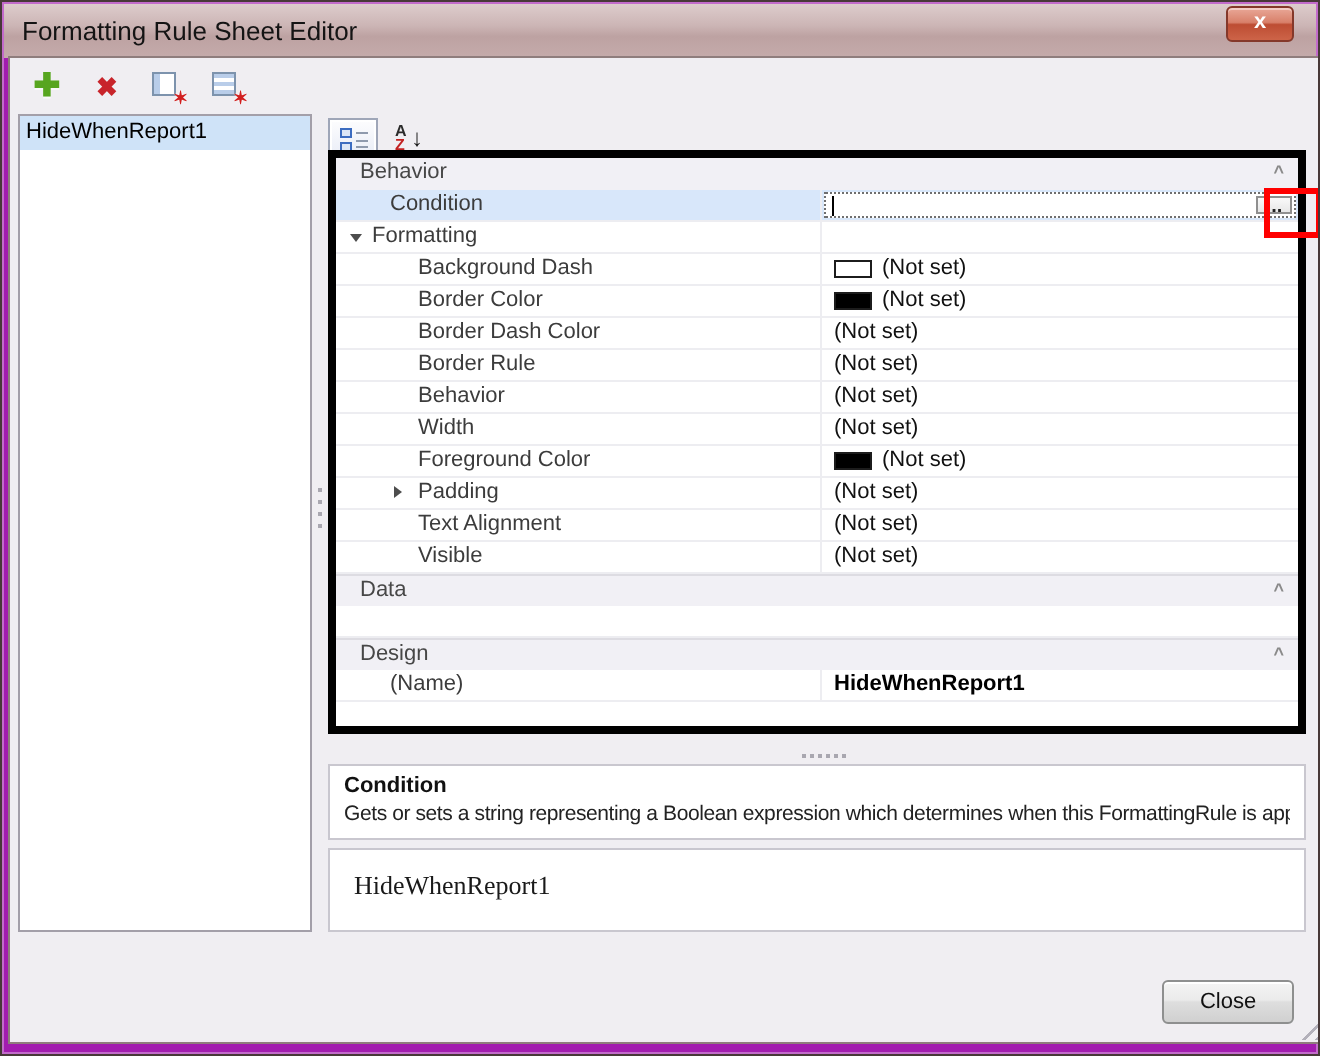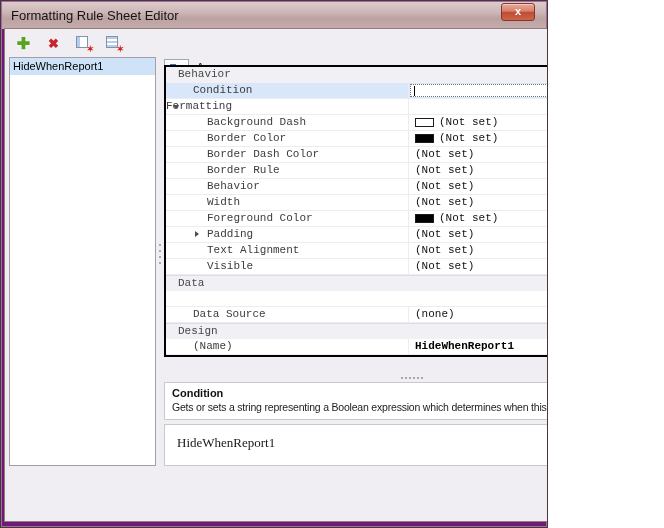--- a/index.html
+++ b/index.html
@@ -1,19 +1,19 @@
 <!DOCTYPE html>
 <html><head>
 <meta charset="utf-8">
 <style>
   html,body{margin:0;padding:0;background:#ffffff;}
   *{box-sizing:border-box;}
   .window{
-    position:relative;width:548px;height:528px;
-    background:#701a75;border:1px solid #473838;
+    position:relative;width:660px;height:528px;
+    background:#a21caf;border:1px solid #473838;
     box-shadow:inset 0 0 0 1px rgba(255,255,255,.35);
     font-family:"Liberation Sans",sans-serif;
     overflow:hidden;
   }
   .titlebar{
     position:absolute;left:1px;top:1px;right:1px;height:27px;
     background:linear-gradient(180deg,#ddcccc 0%,#ccb5b5 40%,#bda2a2 60%,#c5abab 100%);
   }
   .title-text{position:absolute;left:9px;top:6px;font-size:13px;color:#141414;}
   .win-close{
@@ -56,32 +56,32 @@
   .cat-icon .b1,.cat-icon .b2{position:absolute;left:0;width:6px;height:5px;border:1px solid #3c6cc0;background:#dce6f6;}
   .cat-icon .b1{top:0;} .cat-icon .b2{top:7px;}
   .cat-icon .l1,.cat-icon .l2,.cat-icon .l3{position:absolute;left:8px;height:1px;width:6px;background:#8f9aad;}
   .cat-icon .l1{top:2px;} .cat-icon .l2{top:6px;} .cat-icon .l3{top:9px;}
   .az-icon{position:relative;width:16px;height:14px;font-weight:bold;}
   .az-icon .a{position:absolute;left:0;top:-2px;font-size:8px;color:#2b2b2b;}
   .az-icon .z{position:absolute;left:0;top:5px;font-size:8px;color:#c32222;}
   .az-icon .arrow{position:absolute;left:8px;top:-1px;font-size:12px;color:#1a1a1a;}
   
   .pg-grid{
-    position:absolute;left:159px;top:36px;width:489px;height:292px;
-    background:#fff;border:2px solid #000000;overflow:hidden;font-family:Liberation Mono, monospace;
+    position:absolute;left:159px;top:46px;width:489px;height:292px;
+    background:#fff;border:4px solid #000000;overflow:hidden;
   }
   .pg-row{height:16px;display:flex;font-size:11px;position:relative;}
   .pg-row.category{background:#f1f0f5;color:#474747;border-top:1px solid #dddce2;display:block;}
   .pg-row.category:first-child{border-top:none;}
   .cat-label{padding-left:12px;line-height:15px;display:inline-block;}
   .cat-chevron{position:absolute;right:7px;top:2px;color:#8a8a8a;font-size:9px;font-weight:bold;}
   .pg-row.property{border-bottom:1px solid #ededf1;background:#fff;}
   .pg-row.property.selected{background:#d8e7fa;}
   .pg-name{width:243px;border-right:1px solid #ededf1;line-height:15px;color:#3c3c3c;position:relative;white-space:nowrap;overflow:hidden;}
-  .pg-value{flex:1;line-height:15px;color:#111;padding-left:6px;position:relative;display:flex;align-items:center;white-space:nowrap;} .pl-1{padding-left:27px;} .pl-1e{} .pl-2{padding-left:41px;}
+  .pg-value{flex:1;line-height:15px;color:#111;padding-left:6px;position:relative;display:flex;align-items:center;white-space:nowrap;} .pl-1{padding-left:27px;} .pl-1e{padding-left:18px;} .pl-2{padding-left:41px;}
   .exp-down{position:absolute;top:6px;left:7px;width:0;height:0;
     border-left:3.5px solid rgba(0,0,0,0);border-right:3.5px solid rgba(0,0,0,0);border-top:4px solid #4d4d4d;}
   .exp-right{position:absolute;top:4px;left:29px;width:0;height:0;
     border-top:3.5px solid rgba(0,0,0,0);border-bottom:3.5px solid rgba(0,0,0,0);border-left:4px solid #4d4d4d;}
   .swatch{display:inline-block;width:19px;height:9px;border:1px solid #1c1c1c;margin-right:5px;flex:none;}
   .val-bold{font-weight:bold;color:#000;}
   .cond-editor{position:absolute;left:1px;top:1px;right:1px;bottom:1px;background:#fff;border:1px dotted #6f6f6f;display:flex;align-items:center;}
   .caret{width:1px;height:10px;background:#000;margin-left:3px;}
   .ellipsis-btn{position:absolute;right:1px;top:1px;bottom:1px;width:18px;
     background:linear-gradient(#f9f9f9,#e7e7e7);border:1px solid #8f8f8f;
@@ -242,26 +242,20 @@
           <div class="pg-value">
             <span>(Not set)</span>
           </div>
         </div>
         <div class="pg-row category"><span class="cat-label">Data</span><span class="cat-chevron">^</span></div>
         <div class="pg-row property">
           <div class="pg-value">
             <span></span>
           </div>
         </div>
-        <div class="pg-row property">
-          <div class="pg-name pl-1"><span>Data Source</span></div>
-          <div class="pg-value">
-            <span>(none)</span>
-          </div>
-        </div>
         <div class="pg-row category"><span class="cat-label">Design</span><span class="cat-chevron">^</span></div>
         <div class="pg-row property">
           <div class="pg-name pl-1"><span>(Name)</span></div>
           <div class="pg-value">
             <span class="val-bold">HideWhenReport1</span>
           </div>
         </div>
       </div>
 
     <div class="annotation"></div>

